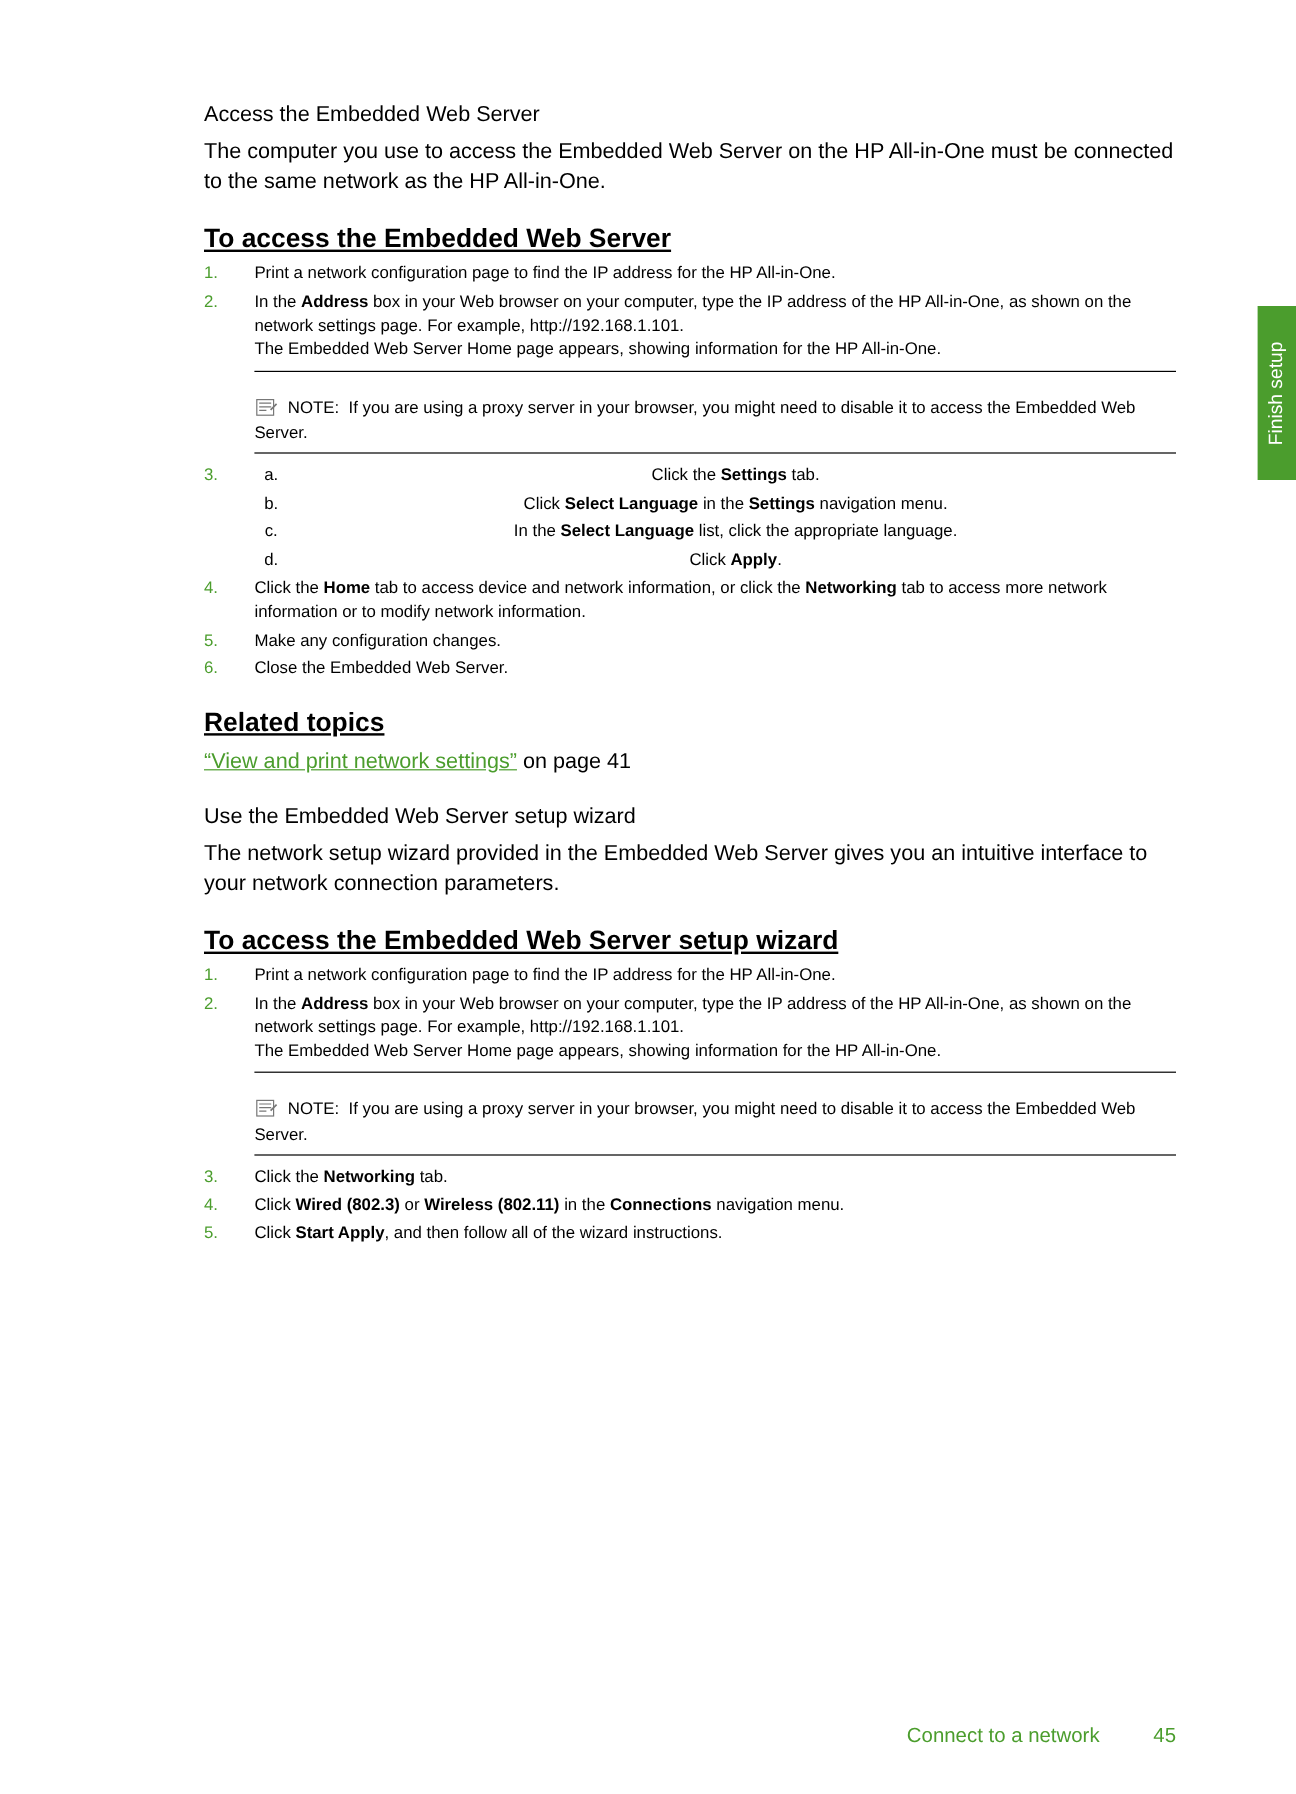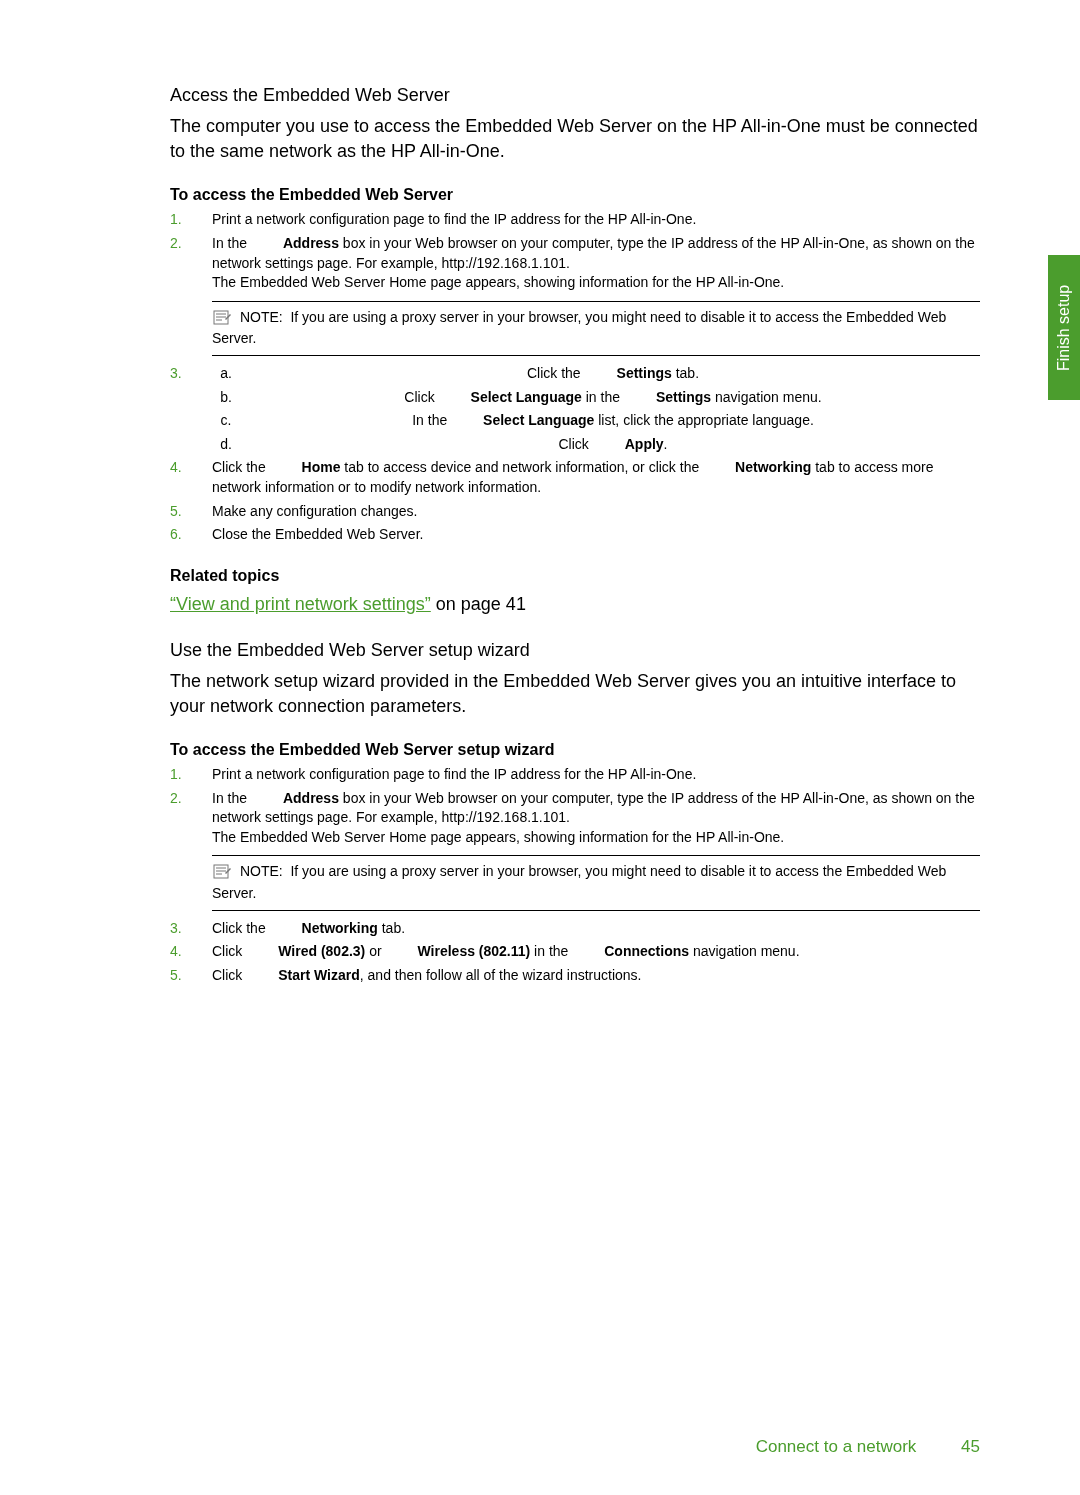--- a/index.html
+++ b/index.html
@@ -36,23 +36,24 @@
     margin-bottom: 8px;
     color: #000;
   }
   .para {
     font-size: 18px;
     line-height: 1.4;
     margin-bottom: 22px;
   }
   .subhead {
     font-weight: bold;
-    font-size: 16px;
+    font-size: 22px;
     margin-top: 14px;
     margin-bottom: 6px;
+    text-decoration: underline;
   }
   ol.main {
     list-style: none;
     padding-left: 0;
     counter-reset: mainnum;
     font-size: 14px;
   }
   ol.main > li {
     counter-increment: mainnum;
     padding-left: 42px;
@@ -84,25 +85,25 @@
     text-align: center;
   }
   ol.sub > li::before {
     content: counter(subnum, lower-alpha) ".";
     position: absolute;
     left: 0;
     top: 0;
     color: #000;
     width: 28px;
   }
-  .bold { font-weight: bold; margin-left: 32px; }
+  .bold { font-weight: bold; }
   .note-box {
     border-top: 1px solid #000;
     border-bottom: 1px solid #000;
-    padding: 6px 0 6px 0;
+    padding: 20px 0 6px 0;
     margin: 8px 0 8px 0;
     line-height: 1.4;
     position: relative;
   }
   .note-box .note-icon {
     display: inline-block;
     vertical-align: top;
     margin-right: 4px;
   }
   .note-box .note-icon svg { vertical-align: -2px; }
@@ -189,21 +190,21 @@
               <line x1="4" y1="9" x2="14" y2="9" stroke="#777"></line>
               <line x1="4" y1="12" x2="10" y2="12" stroke="#777"></line>
               <path d="M13 11 L18 6 L19 7 L14 12 Z" fill="#777"></path>
             </svg>
         </span>
         <span>NOTE:</span>&nbsp;&nbsp;<span>If you are using a proxy server in your browser, you might need to disable it to access the Embedded Web Server.</span>
       </div>
     </li>
     <li><span>Click the </span><span class="bold">Networking</span><span> tab.</span></li>
     <li><span>Click </span><span class="bold">Wired (802.3)</span><span> or </span><span class="bold">Wireless (802.11)</span><span> in the </span><span class="bold">Connections</span><span> navigation menu.</span></li>
-    <li><span>Click </span><span class="bold">Start Wizard</span><span>, and then follow all of the wizard instructions.</span></li>
+    <li><span>Click </span><span class="bold">Start Apply</span><span>, and then follow all of the wizard instructions.</span></li>
   </ol>
 
 </div>
 
 <div class="footer">
   <span class="sect">Connect to a network</span>
   <span class="pg">45</span>
 </div>
 
 </body></html>

